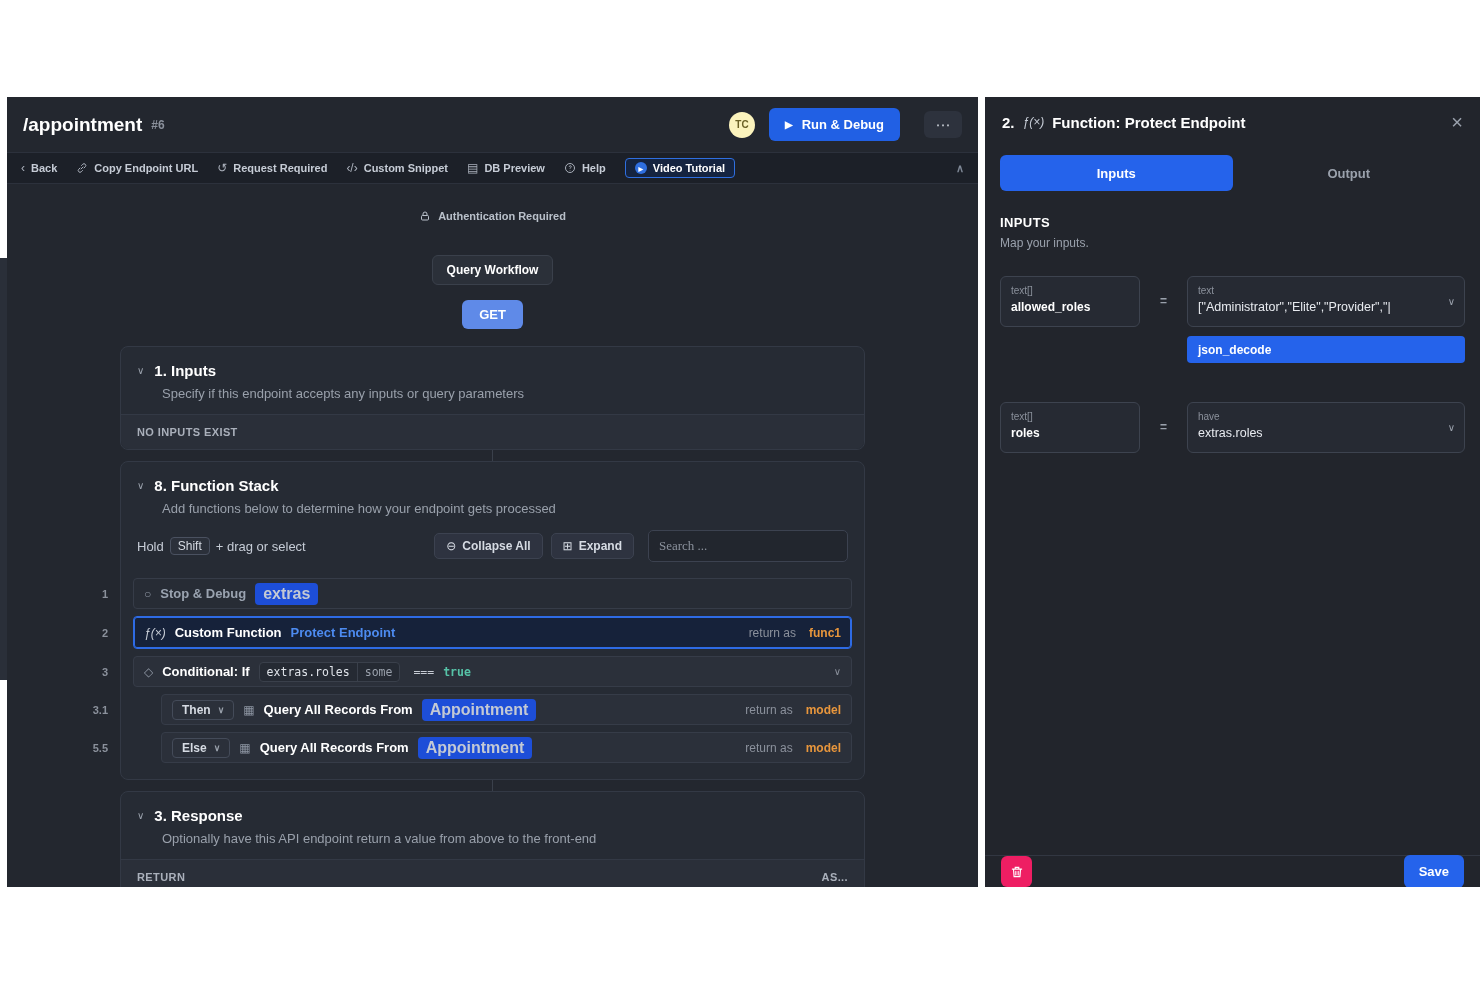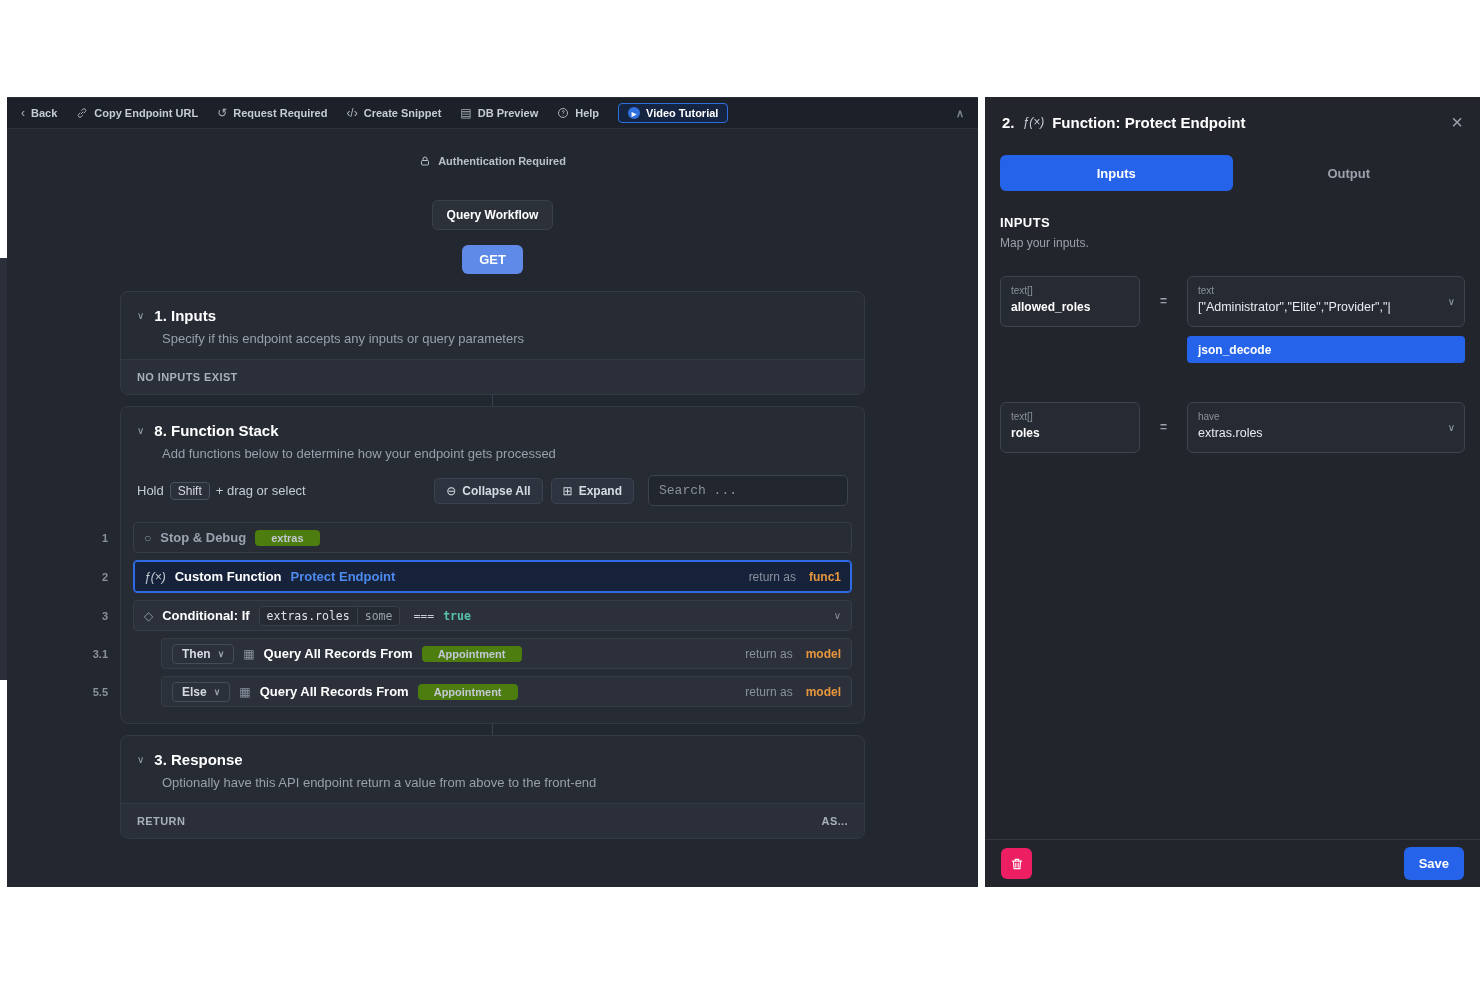--- a/index.html
+++ b/index.html
@@ -44,36 +44,36 @@
   .card-sub { color:#99a0ab; font-size:13px; margin:7px 0 0 25px; }
   .card-footrow { border-top:1px solid #333945; background:#2a2f39; padding:11px 16px; color:#aab0bb; font-size:11px; font-weight:bold; letter-spacing:.4px; border-radius:0 0 8px 8px; display:flex; justify-content:space-between; }
 
   .connector { width:1px; height:11px; background:#3a404b; margin-left:485px; }
 
   .stack-toolbar { margin:2px 12px 0; display:flex; align-items:center; padding:8px 4px; color:#c6ccd6; font-size:13px; }
   .kbd { border:1px solid #4a5160; border-radius:4px; padding:1px 7px; margin:0 6px; color:#d6dbe3; font-size:12px; background:#2b303a; }
   .st-spacer { flex:1; }
   .tool-btn { display:flex; align-items:center; gap:6px; background:#2e3340; border:1px solid #3c4250; border-radius:5px; padding:5px 11px; color:#d6dbe3; font-size:12px; font-weight:bold; font-family:inherit; cursor:pointer; margin-left:8px; }
   .tool-btn .g { font-weight:normal; font-size:12px; }
-  .search-input { width:200px; margin-left:14px; background:#22262e; border:1px solid #3c4250; border-radius:5px; padding:7px 10px; color:#d6dbe3; font-size:13px; font-family:Liberation Mono, monospace; }
+  .search-input { width:200px; margin-left:14px; background:#22262e; border:1px solid #3c4250; border-radius:5px; padding:7px 10px; color:#d6dbe3; font-size:13px; font-family:Liberation Serif, serif; }
   .search-input::placeholder { color:#8b919c; }
 
   .stack-rows { margin:8px 12px 16px; display:flex; flex-direction:column; gap:7px; }
   .srow { position:relative; display:flex; align-items:center; height:31px; background:#2b303a; border:1px solid #363c48; border-radius:4px; padding:0 10px; gap:9px; cursor:pointer; }
   .row-num { position:absolute; right:calc(100% + 26px); color:#8b919c; font-size:11px; font-weight:bold; }
   .srow.sub { margin-left:28px;justify-content:space-between; }
   .srow.sub .row-num { right:calc(100% + 54px); }
   .srow.dim { background:#272c35; }
   .srow.dim .srow-label { color:#9aa3b0; }
   .srow.selected { border:1px solid #2e6be5; box-shadow:0 0 0 1px #2e6be5 inset; background:#16223a; height:33px; }
   .row-ic { color:#8d95a2; font-size:12px; }
   .fx-ic { color:#c6ccd6; font-size:12px; font-style:italic; }
   .srow-label { color:#fff; font-size:13px; font-weight:bold; }
   .srow-link { color:#4d8bf0; font-size:13px; font-weight:bold; }
-  .tag-chip { background:#4d7c0f; border-radius:4px; padding:2px 16px; color:#c3c9d4; font-size:11px; font-weight:bold; }
+  .tag-chip { background:#1d4ed8; border-radius:4px; padding:2px 8px; color:#c3c9d4; font-size:16px; font-weight:bold; }
   .srow-spacer { flex:1; }
   .return-as { color:#8b919c; font-size:12px; }
   .return-val { color:#e8963c; font-size:12px; font-weight:bold; margin-left:4px; }
   .expr { display:flex; align-items:center; background:#252a33; border:1px solid #3a404b; border-radius:4px; font-family:"DejaVu Sans Mono",monospace; font-size:11.5px; }
   .expr .t1 { color:#dfe3e9; padding:2px 7px; }
   .expr .t2 { color:#9aa1ac; padding:2px 7px; border-left:1px solid #3a404b; }
   .expr-op { color:#c8cdd6; font-family:"DejaVu Sans Mono",monospace; font-size:11.5px; margin-left:4px; }
   .expr-val { color:#56c2a7; font-family:"DejaVu Sans Mono",monospace; font-size:11.5px; font-weight:bold; }
   .branch-chip { display:flex; align-items:center; gap:7px; border:1px solid #444b59; border-radius:4px; padding:2px 9px; color:#d6dbe3; font-size:12px; font-weight:bold; cursor:pointer; }
   .branch-chip .g { font-size:9px; color:#9aa1ac; }
@@ -98,52 +98,65 @@
   .param-box { width:140px; min-height:51px; border:1px solid #3d434f; border-radius:6px; padding:8px 10px; background:#262a33; cursor:pointer; }
   .param-type { color:#8b919c; font-size:10px; }
   .param-name { color:#fff; font-size:12px; font-weight:bold; margin-top:4px; }
   .eq { width:47px; text-align:center; line-height:51px; color:#9aa1ac; font-size:12px; font-weight:bold; }
   .value-col { flex:1; }
   .value-box { min-height:51px; border:1px solid #3d434f; border-radius:6px; padding:8px 32px 8px 10px; background:#262a33; position:relative; cursor:pointer; }
   .value-type { color:#8b919c; font-size:10px; }
   .value-text { color:#e8ebf0; font-size:12.5px; margin-top:4px; white-space:nowrap; overflow:hidden; }
   .vb-chev { position:absolute; right:9px; top:19px; color:#9aa1ac; font-size:10px; }
   .filter-chip { margin-top:9px; height:27px; background:#2563eb; border-radius:4px; color:#fff; font-size:12px; font-weight:bold; display:flex; align-items:center; padding:0 11px; cursor:pointer; }
-  .rp-footer { position:absolute; bottom:0; left:0; right:0; height:48px; border-top:1px solid #323742; display:flex; align-items:center; justify-content:space-between; padding:0 16px; }
+  .rp-footer { position:absolute; bottom:0; left:0; right:0; height:32px; border-top:1px solid #323742; display:flex; align-items:center; justify-content:space-between; padding:0 16px; }
   .del-btn { width:31px; height:31px; background:#ee1e63; border:none; border-radius:6px; display:flex; align-items:center; justify-content:center; cursor:pointer; }
   .del-btn svg { width:14px; height:14px; }
   .save-btn { background:#2563eb; border:none; border-radius:6px; color:#fff; font-size:13px; font-weight:bold; font-family:inherit; padding:9px 15px; cursor:pointer; }
 </style>
 </head>
 <body>
 
 <div class="app">
   <div class="edge-notch"></div>
 
   <div class="left-panel">
 
+    <div class="lp-header">
+      <span class="endpoint-title">/appointment</span>
+      <span class="endpoint-id">#6</span>
+      <span class="hdr-spacer"></span>
+      <span class="avatar">TC</span>
+      <button class="run-btn">
+        <span class="play">▶</span>
+        <span>Run &amp; Debug</span>
+      </button>
+      <button class="more-btn">
+        <span>⋯</span>
+      </button>
+    </div>
 
     <div class="lp-toolbar">
       <span class="tb-item">
         <span class="tb-glyph">‹</span>
         <span>Back</span>
       </span>
       <span class="tb-item">
         <svg viewBox="0 0 24 24" fill="none" stroke="#aab0bb" stroke-width="2" stroke-linecap="round">
             <path d="M10 14l4-4M8 12l-2.5 2.5a3.5 3.5 0 0 0 5 5L13 17M16 12l2.5-2.5a3.5 3.5 0 0 0-5-5L11 7"></path>
           </svg>
         <span>Copy Endpoint URL</span>
       </span>
       <span class="tb-item">
         <span class="tb-glyph">↺</span>
         <span>Request Required</span>
       </span>
       <span class="tb-item">
         <span class="tb-glyph">‹/›</span>
-        <span>Create Snippet</span>
+        <span>Custom Snippet</span>
       </span>
       <span class="tb-item">
         <span class="tb-glyph">▤</span>
         <span>DB Preview</span>
       </span>
       <span class="tb-item">
         <svg viewBox="0 0 24 24" fill="none" stroke="#aab0bb" stroke-width="2">
             <circle cx="12" cy="12" r="9"></circle>
             <path d="M12 16v1M10.5 9.5a2 2 0 1 1 3 1.7c-.9.5-1.5 1-1.5 2"></path>
           </svg>

